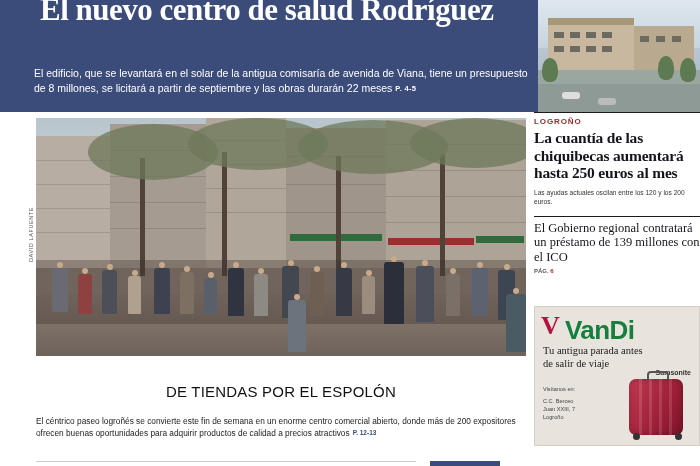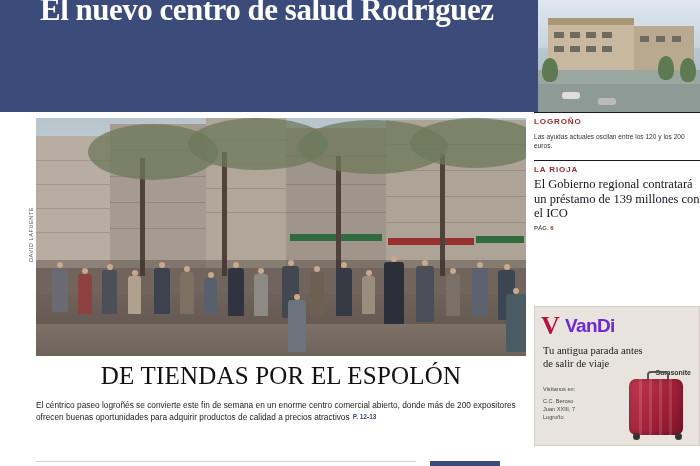--- a/index.html
+++ b/index.html
@@ -122,25 +122,25 @@
     width: 490px;
   }
   .kicker {
     font-family: "Liberation Sans", sans-serif;
     font-size: 8.5px;
     font-weight: bold;
     letter-spacing: 0.8px;
     color: #3b4b7a;
   }
   .center-title {
-    font-family: Liberation Serif, serif;
-    font-size: 25px;
+    font-family: Liberation Sans, sans-serif;
+    font-size: 15px;
     line-height: 27px;
     text-align: center;
-    margin-top: 2px;
+    margin-top: 18px;
     color: #111;
     letter-spacing: 0.2px;
   }
   .center-sub {
     font-family: "Liberation Sans", sans-serif;
     font-size: 8.3px;
     line-height: 12px;
     margin-top: 10px;
     color: #222;
     text-align: left;
@@ -209,23 +209,23 @@
     height: 140px;
     background: #e8e3dd;
     overflow: hidden;
     border: 1px solid #d5cec6;
     box-sizing: border-box;
   }
   .ad-logo {
     position: absolute;
     left: 8px; top: 8px;
     font-family: "Liberation Sans", sans-serif;
-    font-size: 19px;
-    font-weight: bold;
-    color: #6d28d9;
+    font-size: 26px;
+    font-weight: bold;
+    color: #15803d;
     letter-spacing: -0.6px;
   }
   .ad-v {
     position: absolute;
     left: 6px; top: 6px;
     width: 24px; height: 26px;
     color: #b4143c;
     font-size: 26px;
     font-weight: bold;
     font-family: "Liberation Serif", serif;
@@ -297,20 +297,23 @@
   }
   .bs-blue { position:absolute; left:430px; top:461px; width:70px; height:5px; background:#3b4b7a; }
   .bs-line { position:absolute; left:36px; top:461px; width:380px; height:1px; background:#cfcfcf; }
 </style>
 </head>
 <body>
 
 <div class="top-band">
   <div class="top-head">
     <div class="l1">El nuevo centro de salud Rodríguez</div>
+  </div>
+  <div class="top-sub">
+    <span>El edificio, que se levantará en el solar de la antigua comisaría de avenida de Viana, tiene un presupuesto de 8 millones, se licitará a partir de septiembre y las obras durarán 22 meses</span><span class="ref">P. 4-5</span>
   </div>
 
   <div class="top-photo">
     <div class="tp-sky"></div>
     <div class="tp-bldg1"></div>
     <div class="tp-bldg2"></div>
     <div class="tp-win" style="left:16px;top:32px;width:10px;height:6px;"></div>
     <div class="tp-win" style="left:32px;top:32px;width:10px;height:6px;"></div>
     <div class="tp-win" style="left:48px;top:32px;width:10px;height:6px;"></div>
     <div class="tp-win" style="left:64px;top:32px;width:10px;height:6px;"></div>
@@ -411,26 +414,26 @@
   <div class="center-sub">
     <span>El céntrico paseo logroñés se convierte este fin de semana en un enorme centro comercial abierto, donde más de 200 expositores ofrecen buenas oportunidades para adquirir productos de calidad a precios atractivos</span><span class="ref">P. 12-13</span>
   </div>
 </div>
 
 <div class="right-col">
 
   <div>
     <div class="rc-rule"></div>
     <div class="rc-kicker">LOGROÑO</div>
+    <div class="rc-head">La cuantía de las chiquibecas aumentará hasta 250 euros al mes</div>
     <div class="rc-body">Las ayudas actuales oscilan entre los 120 y los 200 euros.</div>
   </div>
 
   <div style="margin-top:10px;">
     <div class="rc-rule"></div>
-    <div class="rc-kicker">LA RIOJA</div>
     <div class="rc-head2">El Gobierno regional contratará un préstamo de 139 millones con el ICO</div>
     <div class="rc-ref">
       <span>PÁG.</span>
       <span class="p">6</span>
     </div>
   </div>
 </div>
 
 <div class="ad">
   <div class="ad-v">V</div>

